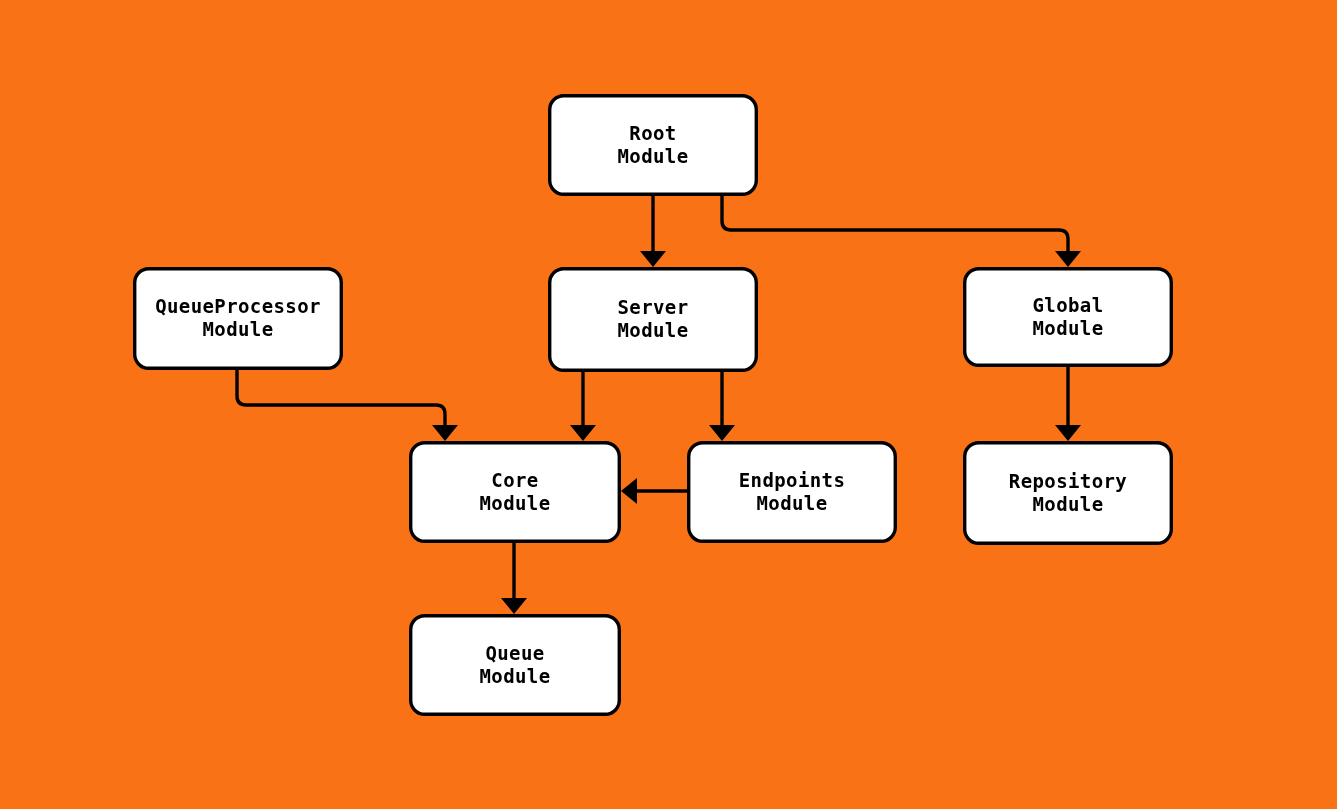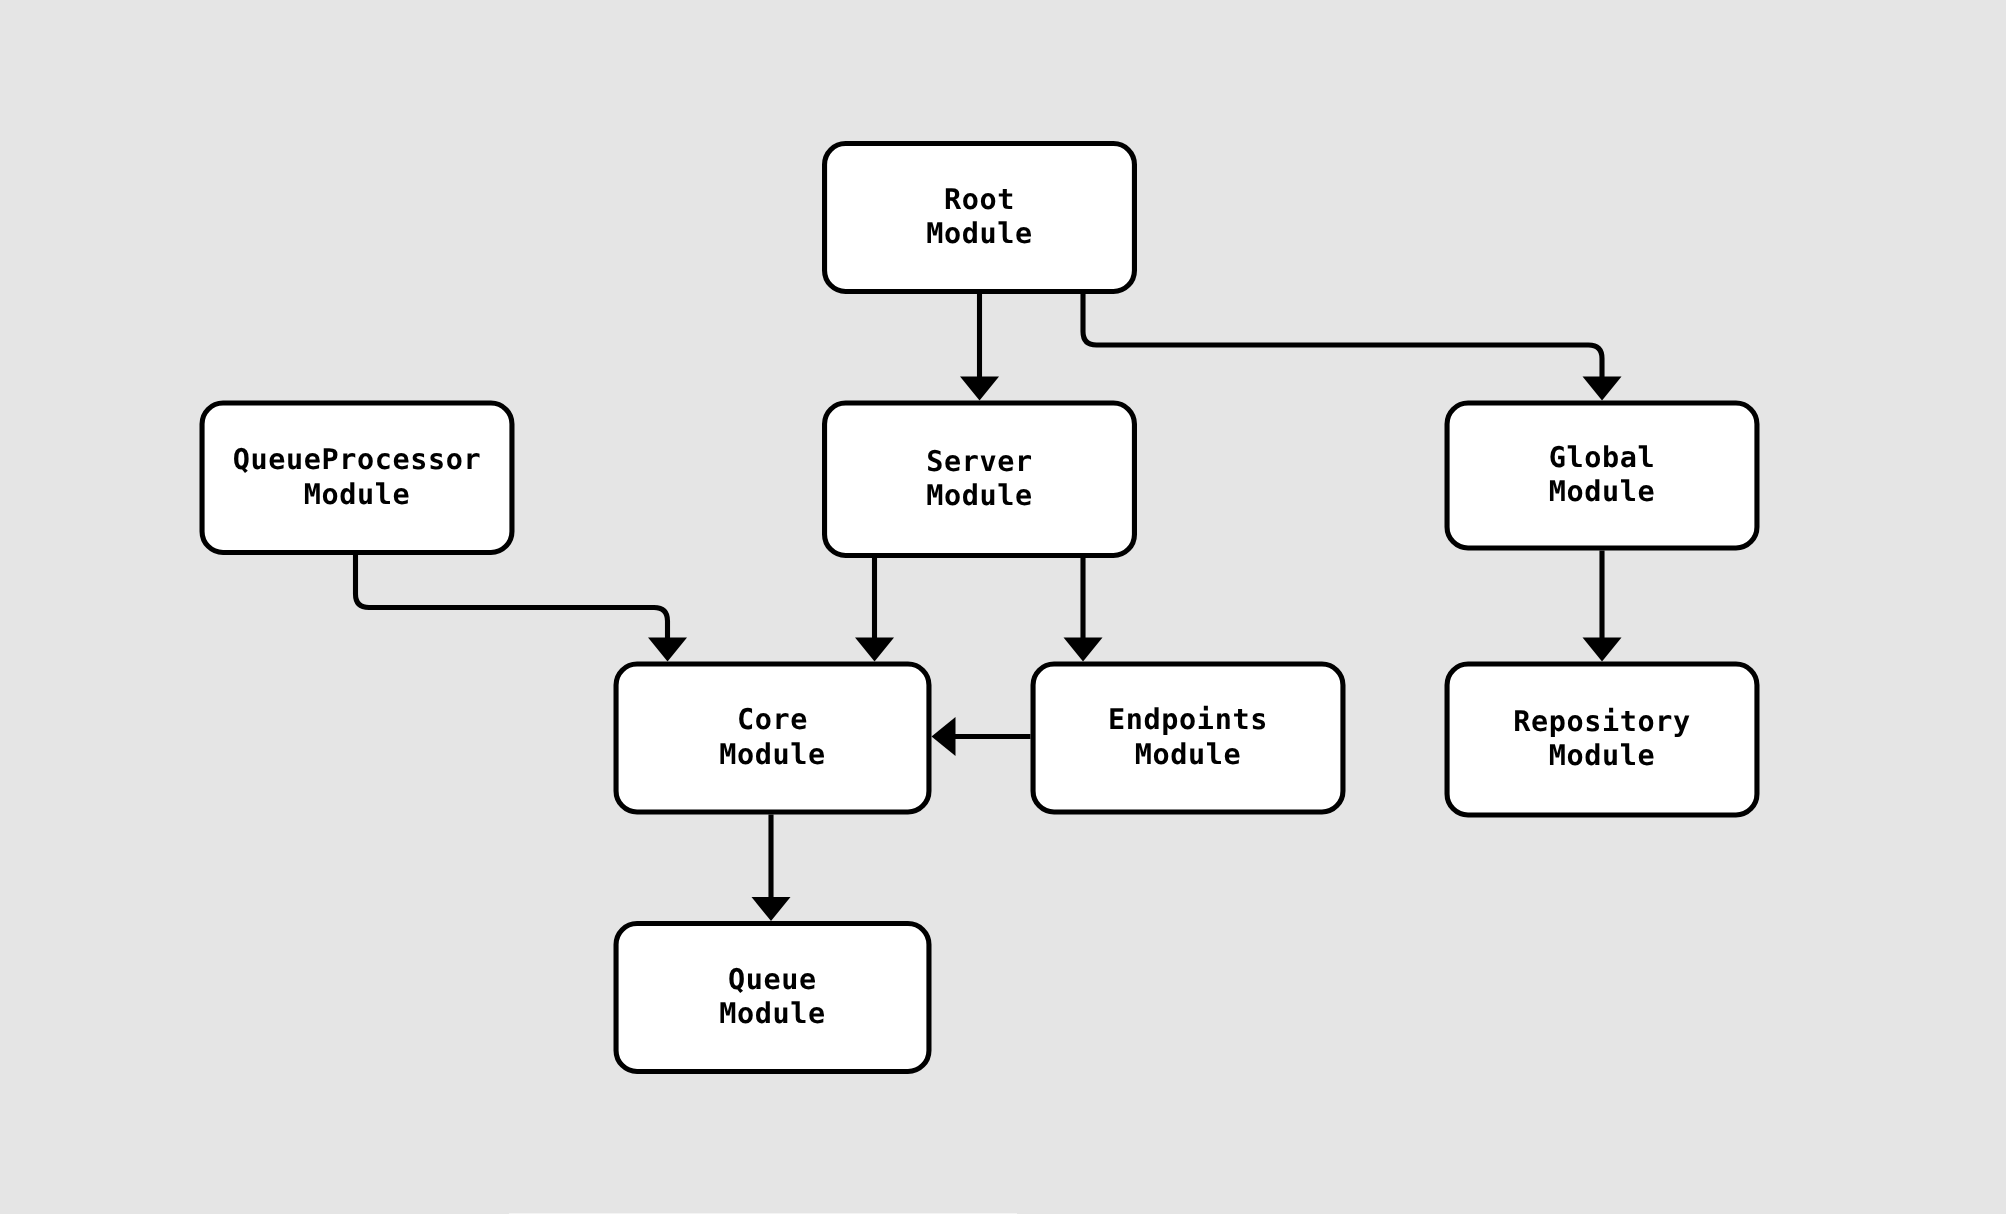--- a/index.html
+++ b/index.html
@@ -11,21 +11,21 @@
   body {
     width: 1337px;
     height: 809px;
     overflow: hidden;
     font-family: "DejaVu Sans Mono", "Liberation Mono", monospace;
   }
   #diagram-root {
     position: relative;
     width: 1337px;
     height: 809px;
-    background: #e5e5e5;
+    background: #f97316;
   }
   #diagram-svg {
     position: absolute;
     left: 0;
     top: 0;
     width: 1337px;
     height: 809px;
   }
   .node-rect {
     fill: #ffffff;

